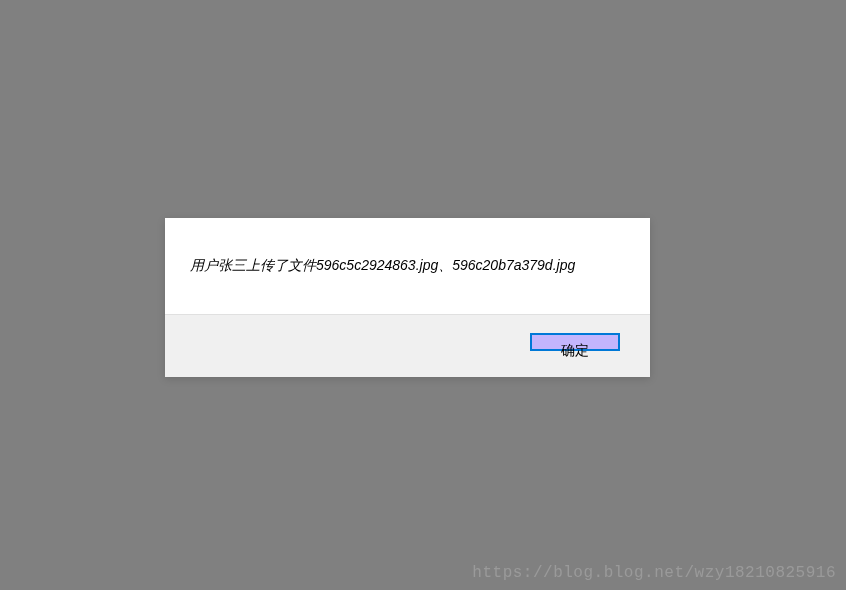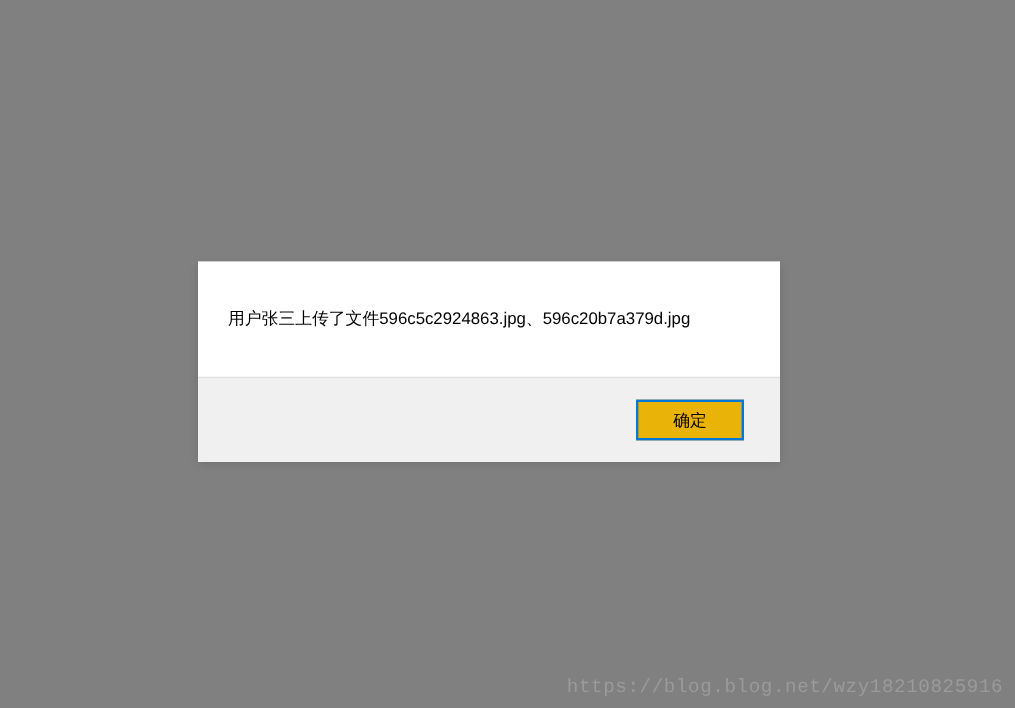--- a/index.html
+++ b/index.html
@@ -24,32 +24,33 @@
       box-shadow: 0 2px 8px rgba(0,0,0,0.15);
     }
     .dialog-body {
       padding: 38px 25px 38px 25px;
       background-color: #ffffff;
     }
     .dialog-message {
       font-size: 14px;
       color: #000000;
       line-height: 1.4;
+      font-style: italic;
     }
     .dialog-footer {
       background-color: #f0f0f0;
       border-top: 1px solid #e0e0e0;
       padding: 18px 30px 18px 18px;
       text-align: right;
     }
     .ok-button {
       display: inline-block;
       width: 90px;
-      height: 34px;
-      background-color: #eab308;
+      height: 18px;
+      background-color: #c4b5fd;
       border: 2px solid #0078d7;
       font-size: 14px;
       color: #000000;
       cursor: pointer;
       font-family: inherit;
       text-align: center;
       line-height: 30px;
     }
     .watermark {
       position: absolute;

